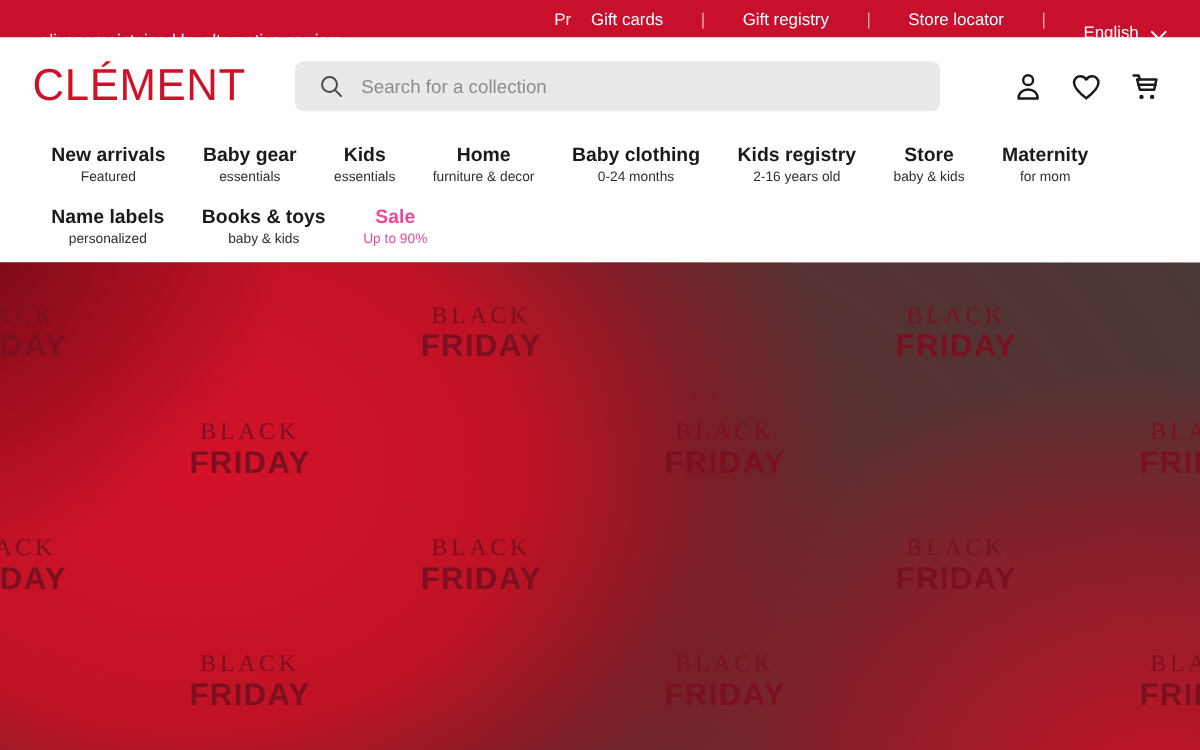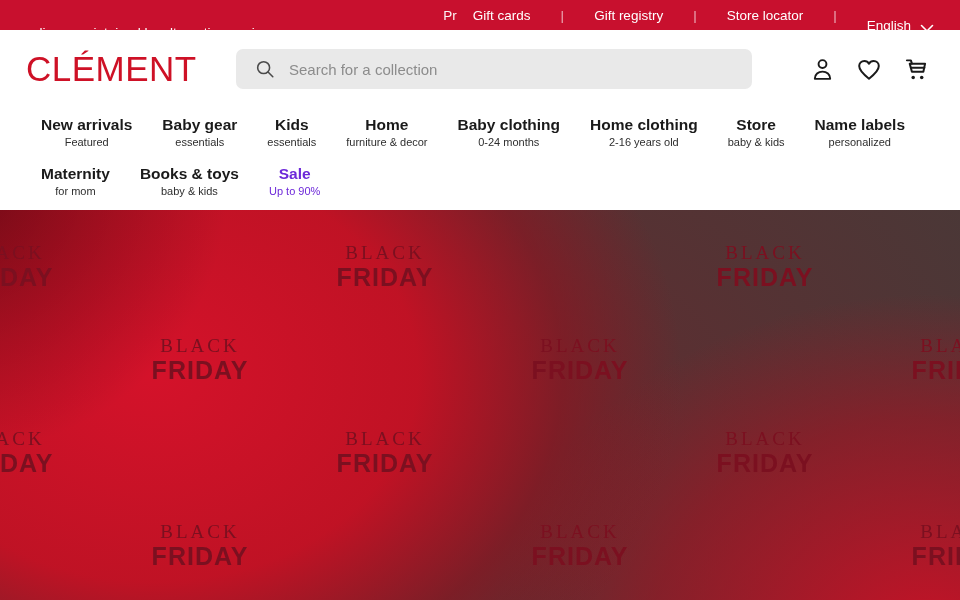--- a/index.html
+++ b/index.html
@@ -124,21 +124,21 @@
     color: #1a1a1a;
     line-height: 1.15;
   }
   .nav-item .nav-sub {
     font-size: 11px;
     color: #2e2e2e;
     margin-top: 2px;
     line-height: 1.2;
   }
   .nav-item.highlight .nav-title,
-  .nav-item.highlight .nav-sub { color: #6d28d9; }
+  .nav-item.highlight .nav-sub { color: #ec4899; }
 
   
   .hero {
     position: relative;
     height: 390px;
     overflow: hidden;
     background-color: #443b39;
     background-image:
       radial-gradient(circle 380px at -4% -6%, rgba(20,0,5,0.45), rgba(20,0,5,0) 70%),
       radial-gradient(ellipse 660px 520px at 16% 42%, rgba(212,18,42,1) 0%, rgba(196,17,36,0.96) 40%, rgba(150,16,30,0.55) 62%, rgba(150,16,30,0) 80%),
@@ -283,34 +283,34 @@
       </div>
       <div class="nav-item">
         <div class="nav-title">Home</div>
         <div class="nav-sub">furniture &amp; decor</div>
       </div>
       <div class="nav-item">
         <div class="nav-title">Baby clothing</div>
         <div class="nav-sub">0-24 months</div>
       </div>
       <div class="nav-item">
-        <div class="nav-title">Home clothing</div>
+        <div class="nav-title">Kids registry</div>
         <div class="nav-sub">2-16 years old</div>
       </div>
       <div class="nav-item">
         <div class="nav-title">Store</div>
         <div class="nav-sub">baby &amp; kids</div>
       </div>
       <div class="nav-item">
+        <div class="nav-title">Maternity</div>
+        <div class="nav-sub">for mom</div>
+      </div>
+      <div class="nav-item">
         <div class="nav-title">Name labels</div>
         <div class="nav-sub">personalized</div>
-      </div>
-      <div class="nav-item">
-        <div class="nav-title">Maternity</div>
-        <div class="nav-sub">for mom</div>
       </div>
       <div class="nav-item">
         <div class="nav-title">Books &amp; toys</div>
         <div class="nav-sub">baby &amp; kids</div>
       </div>
       <div class="nav-item highlight">
         <div class="nav-title">Sale</div>
         <div class="nav-sub">Up to 90%</div>
       </div>
     </div>

